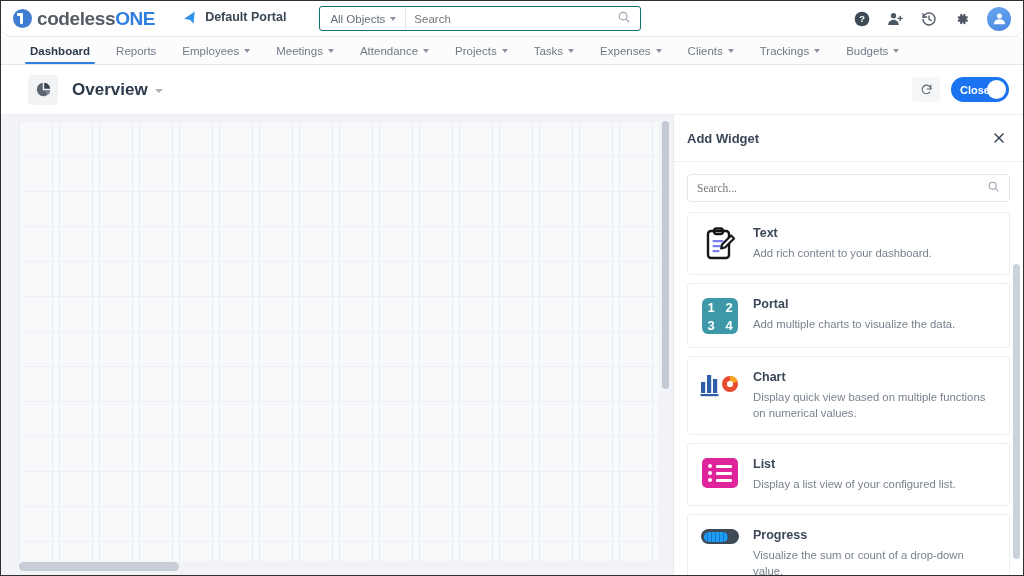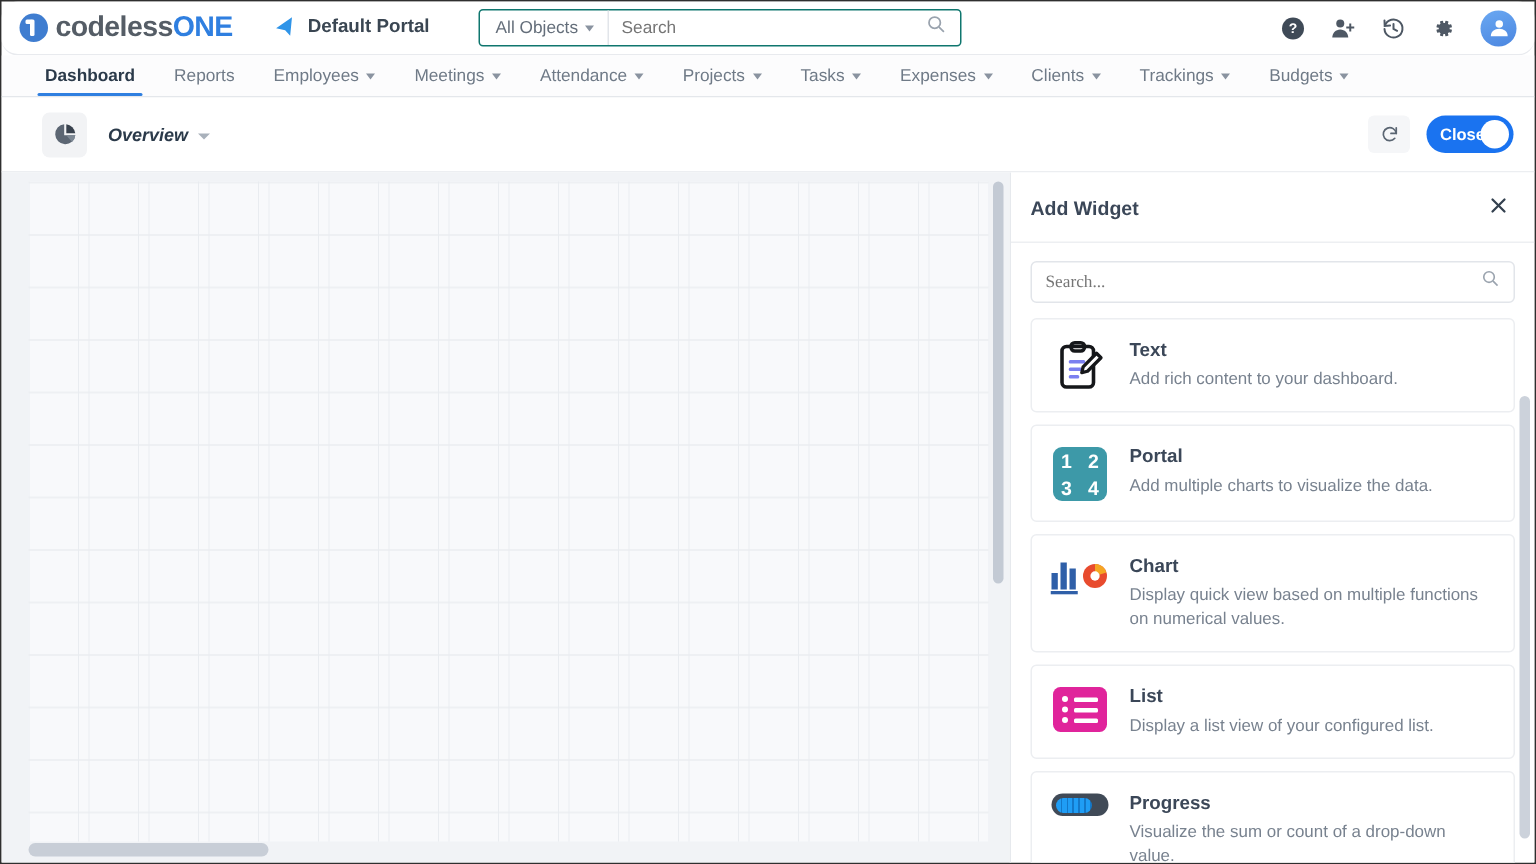--- a/index.html
+++ b/index.html
@@ -125,21 +125,21 @@
     border-bottom: 1px solid #eceef1;
   }
   .ov-icon-box {
     margin-left: 27px;
     width: 30px; height: 30px; border-radius: 5px;
     background: #f2f3f5;
     display: flex; align-items: center; justify-content: center;
   }
   .ov-title {
     margin-left: 14px;
-    font-size: 12px; font-weight: bold; color: #2b3a4a; font-style: italic;
+    font-size: 17px; font-weight: bold; color: #2b3a4a;
   }
   .ov-caret {
     margin-left: 7px; margin-top: 3px;
     width: 0; height: 0; border-left: 4px solid transparent; border-right: 4px solid transparent; border-top: 4.5px solid #a9b1bb;
   }
   .ov-right {
     margin-left: auto; margin-right: 14px;
     display: flex; align-items: center; gap: 11px;
   }
   .refresh-btn {

